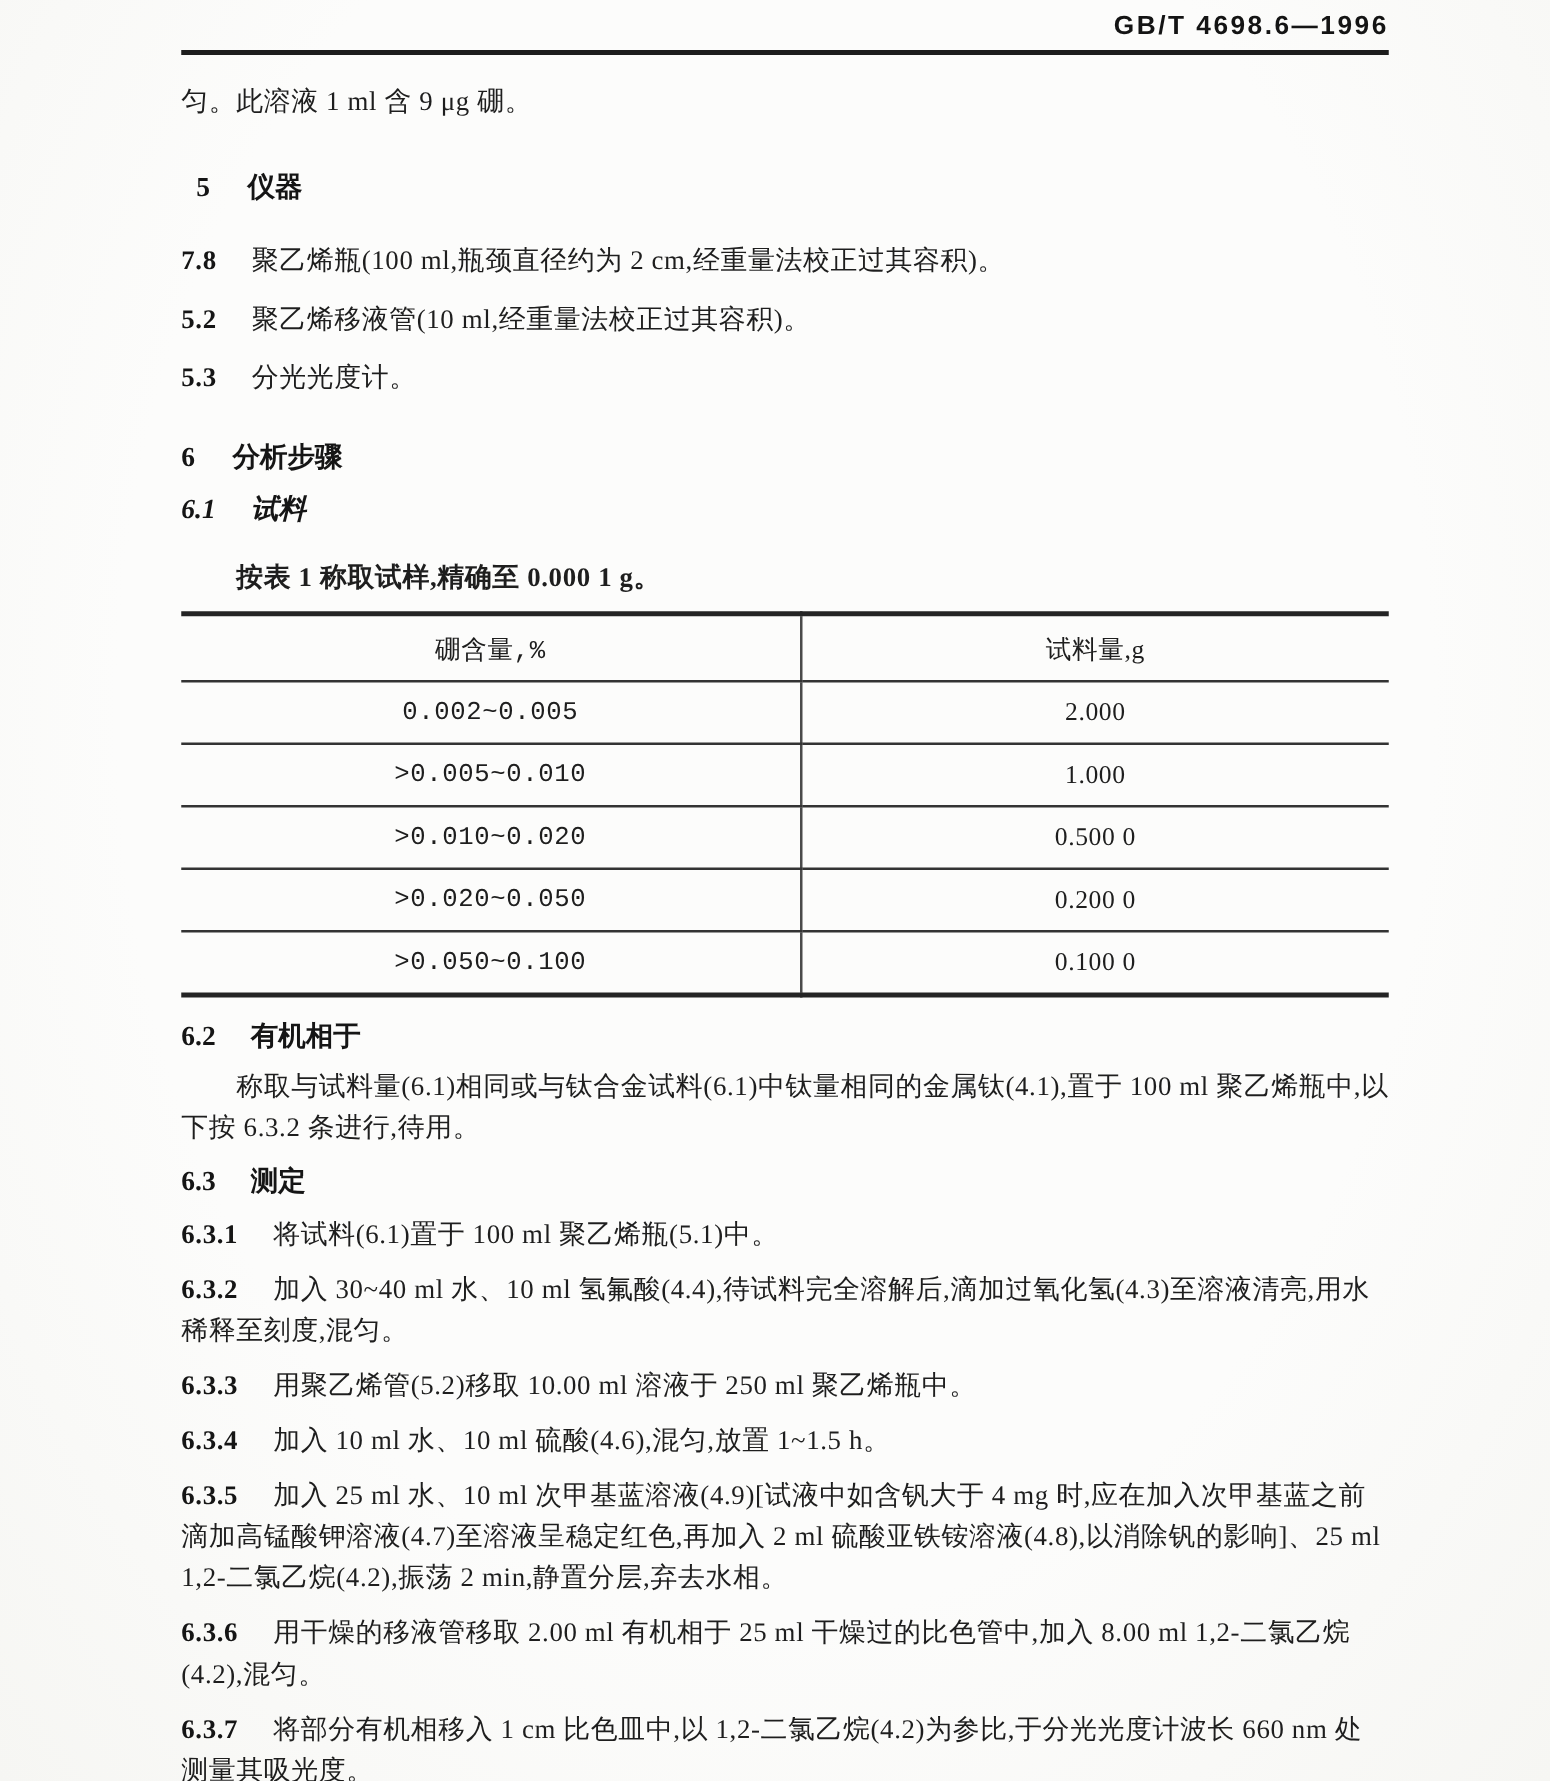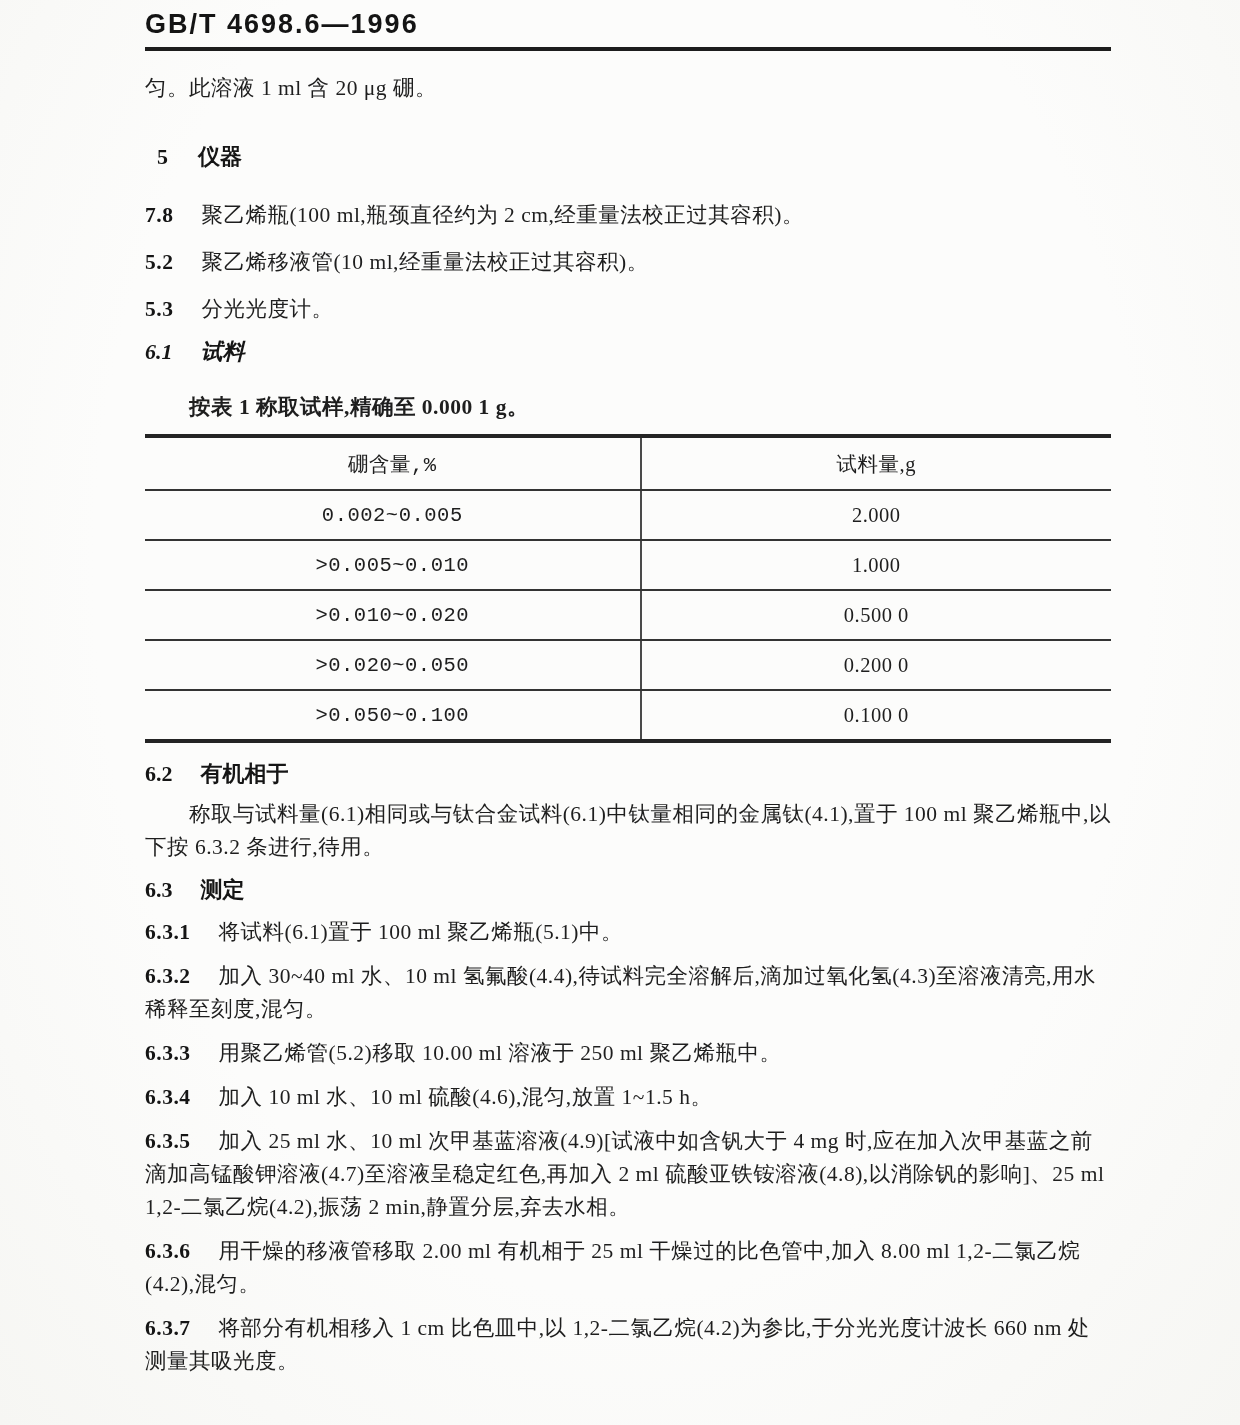--- a/index.html
+++ b/index.html
@@ -12,24 +12,24 @@
     overflow:hidden;
   }
   .page{
     position:absolute;left:0;top:0;width:1240px;height:1425px;
     background:radial-gradient(ellipse at 50% 40%, #fcfcfb 60%, #f6f6f3 100%);
   }
   .content{
     position:absolute;left:145px;top:0;width:966px;
   }
   .doc-number{
-    text-align:left;
+    text-align:right;
     font-family:"Liberation Sans","DejaVu Sans",sans-serif;
     font-weight:bold;
-    font-size:27px;
+    font-size:21px;
     letter-spacing:2px;
     padding-top:9px;
     color:#141414;
   }
   .head-rule{
     margin-top:7px;
     height:4px;
     background:#1d1d1d;
   }
   p, .heading{margin:0;}
@@ -91,30 +91,33 @@
 </style>
 </head>
 <body>
 
 <div class="page">
   <div class="content">
 
     <div class="doc-number">GB/T 4698.6—1996</div>
     <div class="head-rule"></div>
 
-    <p class="body-text mt-intro">匀。此溶液 1 ml 含 20 μg 硼。</p>
+    <p class="body-text mt-intro">匀。此溶液 1 ml 含 9 μg 硼。</p>
 
     <div class="heading mt-h5">
       <span class="hnum">5</span><span>仪器</span>
     </div>
 
     <p class="body-text mt-c51"><span class="cnum">7.8</span><span>聚乙烯瓶(100 ml,瓶颈直径约为 2 cm,经重量法校正过其容积)。</span></p>
     <p class="body-text mt-sib"><span class="cnum">5.2</span><span>聚乙烯移液管(10 ml,经重量法校正过其容积)。</span></p>
     <p class="body-text mt-sib"><span class="cnum">5.3</span><span>分光光度计。</span></p>
 
+    <div class="heading mt-h6">
+      <span class="hnum">6</span><span>分析步骤</span>
+    </div>
 
     <div class="heading mt-h61">
       <span class="hnum" style="margin-right:28px;">6.1</span><span>试料</span>
     </div>
 
     <p class="body-text indent2 mt-para">按表 1 称取试样,精确至 0.000 1 g。</p>
 
 
     <table class="t1">
       <thead>

